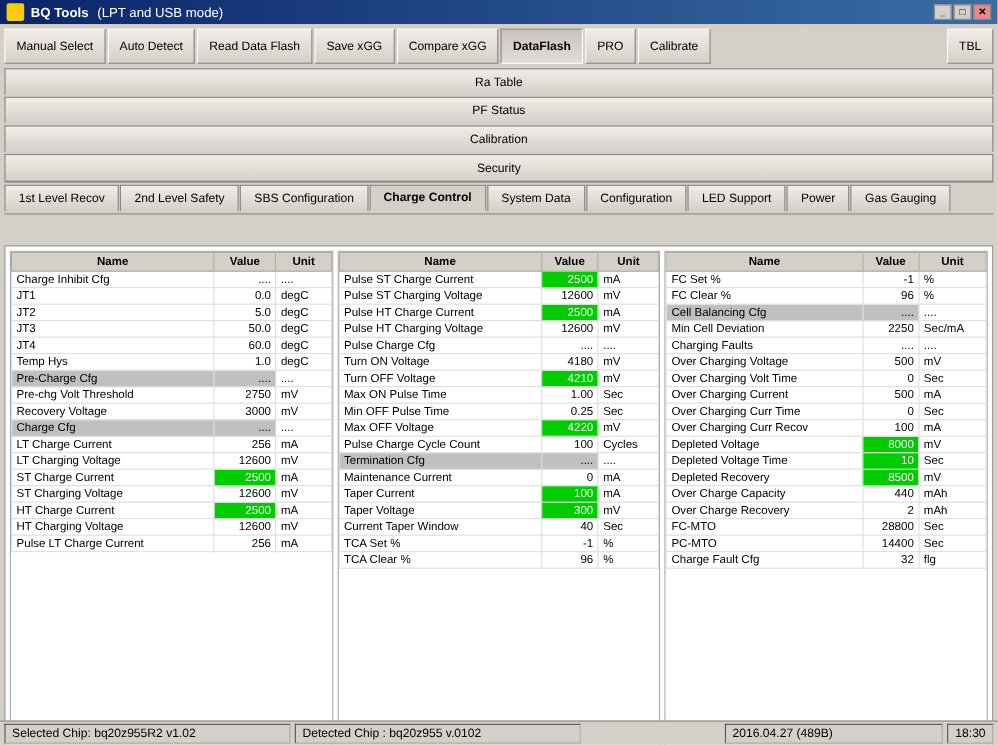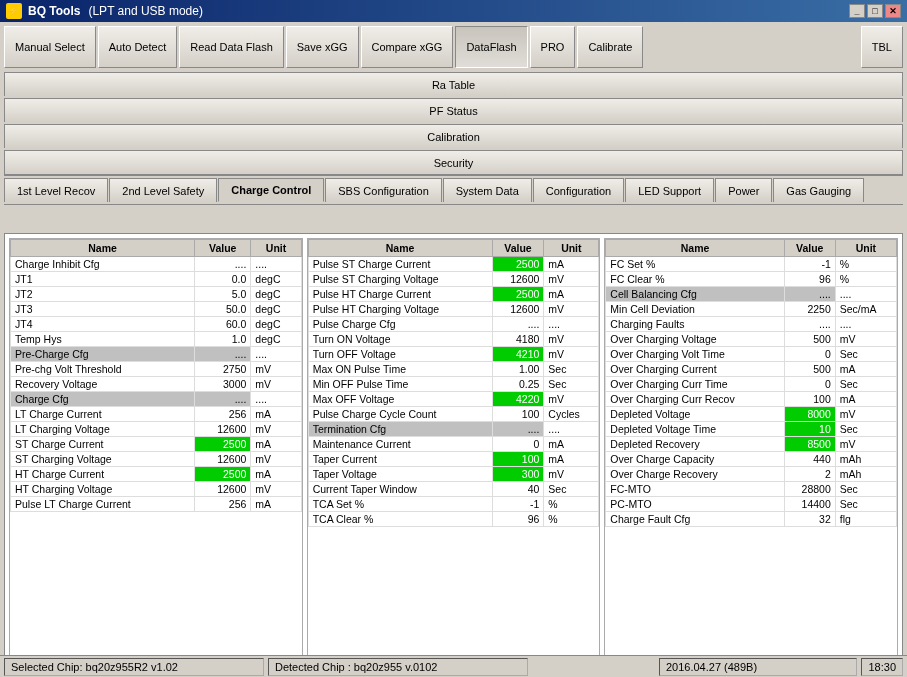--- a/index.html
+++ b/index.html
@@ -28,21 +28,21 @@
     .toolbar2 { display: flex; gap: 2px; margin-bottom: 4px; flex-direction: column; }
 
     .btn {
       background: linear-gradient(to bottom, #f0ede8, #d4d0c8);
       border: 1px solid #888;
       border-top-color: #fff;
       border-left-color: #fff;
       padding: 3px 10px;
       cursor: pointer;
       font-size: 11px;
-      height: 42px;
+      height: 32px;
     }
     .btn.active {
       background: linear-gradient(to bottom, #c8c4bc, #e0ddd8);
       border-top-color: #888;
       border-left-color: #888;
       border-bottom-color: #fff;
       border-right-color: #fff;
     }
     .btn-tab {
       background: linear-gradient(to bottom, #f0ede8, #d4d0c8);
@@ -140,39 +140,39 @@
 </div>
 
 <div class="main" style="position:relative; height:655px;">
 
   <div class="toolbar1">
     <button class="btn">Manual Select</button>
     <button class="btn">Auto Detect</button>
     <button class="btn">Read Data Flash</button>
     <button class="btn">Save xGG</button>
     <button class="btn">Compare xGG</button>
-    <button class="btn active" style="background: linear-gradient(to bottom, #c8c4bc, #e0ddd8);">DataFlash</button>
+    <button class="btn active" style="background: linear-gradient(to bottom, #c8c4bc, #e0ddd8); font-weight: bold;">DataFlash</button>
     <button class="btn">PRO</button>
     <button class="btn">Calibrate</button>
     <button class="btn" style="margin-left:auto;">TBL</button>
   </div>
 
   <div class="toolbar2" style="margin-bottom:0;">
     <button class="btn-tab">Ra Table</button>
     <button class="btn-tab">PF Status</button>
     <button class="btn-tab">Calibration</button>
     <button class="btn-tab">Security</button>
   </div>
   <div style="border-bottom: 2px solid #888; margin-bottom:2px;"></div>
 
   <div style="display:flex; gap:1px; margin-bottom:2px;">
     <button class="btn-tab">1st Level Recov</button>
     <button class="btn-tab">2nd Level Safety</button>
+    <button class="btn-tab">SBS Configuration</button>
     <button class="btn-tab active" style="font-weight:bold; background:#d4d0c8;">Charge Control</button>
-    <button class="btn-tab">SBS Configuration</button>
     <button class="btn-tab">System Data</button>
     <button class="btn-tab">Configuration</button>
     <button class="btn-tab">LED Support</button>
     <button class="btn-tab">Power</button>
     <button class="btn-tab">Gas Gauging</button>
   </div>
   <div style="border-bottom: 1px solid #888; margin-bottom:2px;"></div>
 
   <div class="data-area">
 

